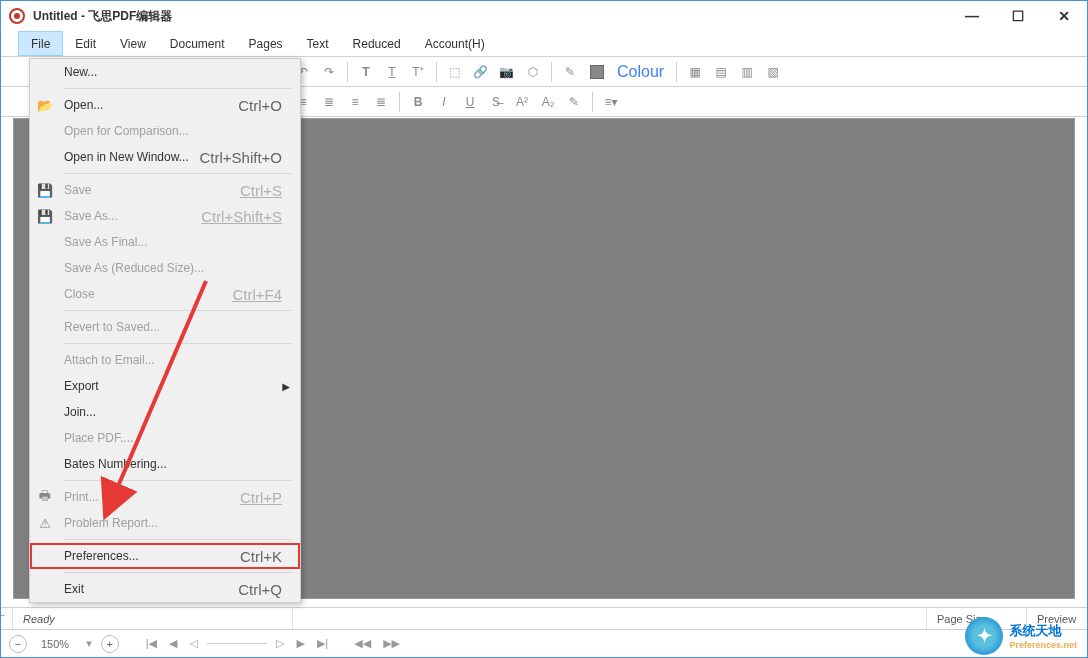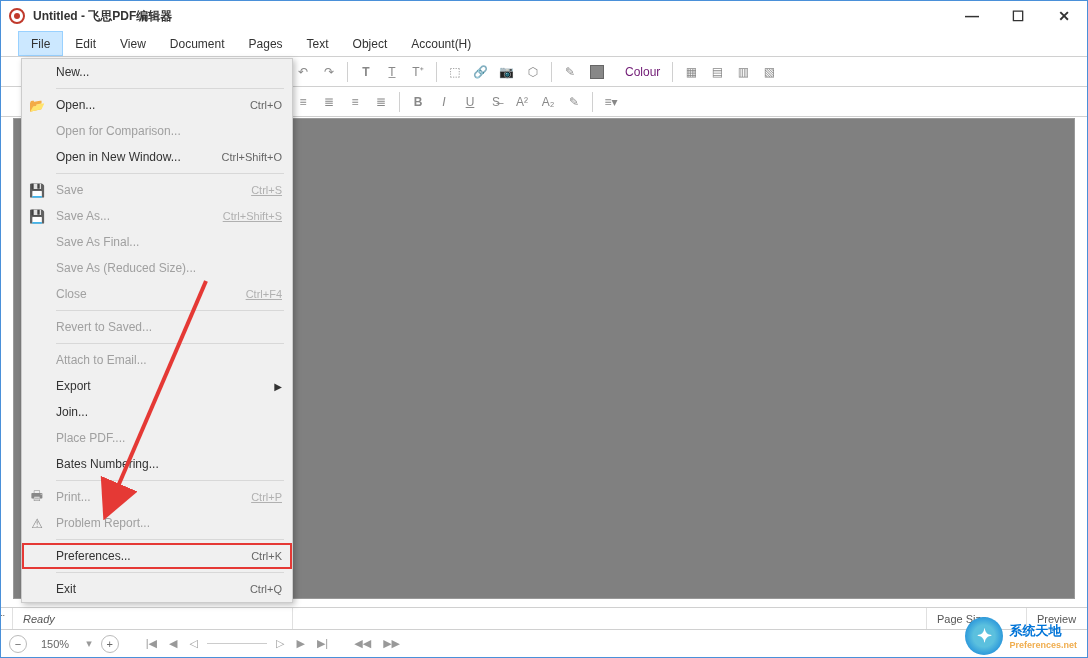--- a/index.html
+++ b/index.html
@@ -10,29 +10,29 @@
 .titlebar .title { font-size: 12px; color: #333; }
 .win-controls { margin-left: auto; display: flex; }
 .win-btn { width: 46px; height: 30px; display: flex; align-items: center; justify-content: center; font-size: 14px; color: #333; }
 .menubar { height: 26px; display: flex; align-items: stretch; border-bottom: 1px solid #d0d0d0; padding-left: 17px; }
 .menu-item { padding: 4px 12px; font-size: 12px; color: #333; display: flex; align-items: center; }
 .menu-item.active { background: #cce8ff; border: 1px solid #99d1ff; }
 .toolbar { height: 30px; border-bottom: 1px solid #d0d0d0; display: flex; align-items: center; padding-left: 290px; gap: 2px; }
 .toolbar2 { height: 30px; border-bottom: 1px solid #d0d0d0; display: flex; align-items: center; padding-left: 290px; gap: 2px; }
 .tb-btn { width: 24px; height: 24px; display: flex; align-items: center; justify-content: center; color: #888; font-size: 12px; }
 .tb-sep { width: 1px; height: 20px; background: #d0d0d0; margin: 0 4px; }
-.colour-btn { display: flex; align-items: center; gap: 21px; padding: 0 6px; height: 24px; font-size: 12px; color: #701a75; }
+.colour-btn { display: flex; align-items: center; gap: 13px; padding: 0 6px; height: 24px; font-size: 16px; color: #3b82f6; }
 .colour-sw { width: 14px; height: 14px; background: #888; border: 1px solid #666; }
 .canvas { position: absolute; top: 117px; left: 12px; right: 12px; bottom: 58px; background: #808080; border: 1px solid #999; }
-.dropdown { position: absolute; top: 57px; left: 20px; width: 272px; background: #f0f0f0; border: 1px solid #ccc; box-shadow: 2px 2px 6px rgba(0,0,0,0.25); z-index: 10; }
+.dropdown { position: absolute; top: 57px; left: 28px; width: 272px; background: #f0f0f0; border: 1px solid #ccc; box-shadow: 2px 2px 6px rgba(0,0,0,0.25); z-index: 10; }
 .dd-item { display: flex; align-items: center; height: 26px; font-size: 12px; color: #333; cursor: default; }
 .dd-item.disabled { color: #a0a0a0; }
 .dd-icon { width: 30px; display: flex; justify-content: center; color: #888; font-size: 13px; }
 .dd-label { flex: 1; padding-left: 4px; }
-.dd-shortcut { padding-right: 10px; color: #666; font-size: 11px; }
+.dd-shortcut { padding-right: 18px; color: #666; font-size: 15px; }
 .dd-item.disabled .dd-shortcut { color: #b0b0b0; text-decoration: underline; }
 .dd-arrow { padding-right: 10px; color: #333; font-size: 10px; }
 .dd-sep { height: 1px; background: #d8d8d8; margin: 3px 8px 3px 34px; }
 .dd-item.highlight-box { outline: 2px solid #e53935; outline-offset: -2px; }
 .statusbar { position: absolute; left: 0; right: 0; bottom: 28px; height: 22px; border-top: 1px solid #d0d0d0; display: flex; align-items: center; font-size: 11px; color: #555; }
 .sb-cell { padding: 0 10px; border-right: 1px solid #e0e0e0; height: 100%; display: flex; align-items: center; }
 .sb-ready { width: 280px; font-style: italic; }
 .sb-flex { flex: 1; }
 .sb-obj { width: 190px; }
 .sb-page { width: 100px; }
@@ -61,21 +61,21 @@
   </div>
 </div>
 
 <div class="menubar">
   <div class="menu-item active">File</div>
   <div class="menu-item">Edit</div>
   <div class="menu-item">View</div>
   <div class="menu-item">Document</div>
   <div class="menu-item">Pages</div>
   <div class="menu-item">Text</div>
-  <div class="menu-item">Object</div>
+  <div class="menu-item">Reduced</div>
   <div class="menu-item">Account(H)</div>
 </div>
 
 <div class="toolbar">
   <div class="tb-btn">↶</div>
   <div class="tb-btn">↷</div>
   <div class="tb-sep"></div>
   <div class="tb-btn">
       <b>T</b>
     </div>

